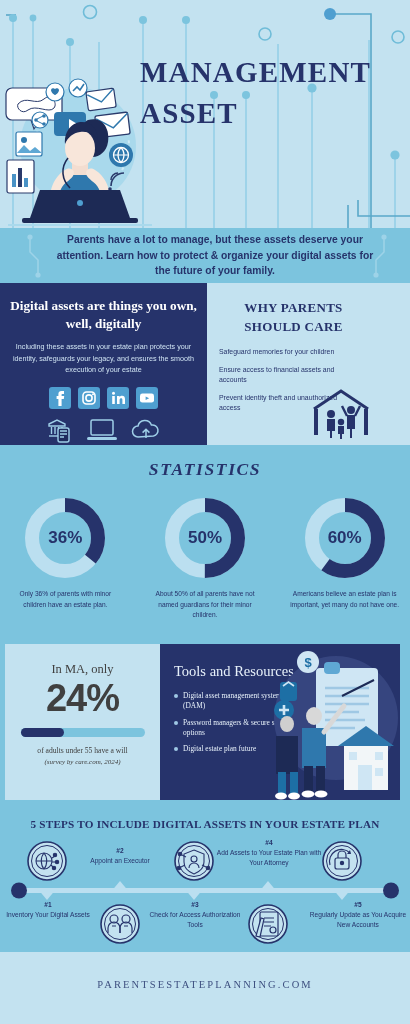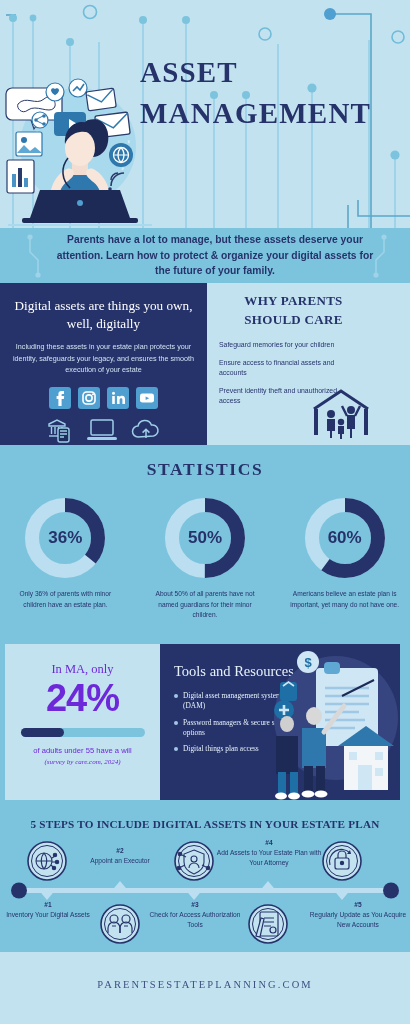--- a/index.html
+++ b/index.html
@@ -34,65 +34,65 @@
   }
   .sb-deco { position:absolute; top:6px; }
 
   
   .panels { position:relative; width:410px; height:162px; display:flex; }
   .panel-dark {
     width:207px; background:#26336b; padding:14px 10px 0; color:#ffffff;
   }
   .panel-dark h2 {
     font-family:"Liberation Serif", serif; font-size:13.2px; line-height:1.4;
-    text-align:center; font-weight:normal;
+    text-align:center; font-weight:bold;
   }
   .panel-dark p {
     margin-top:7px; font-size:7.2px; line-height:1.62; text-align:center;
     color:#cfe3f2;
   }
   .social-row { display:flex; justify-content:center; gap:7px; margin-top:11px; }
   .social-ico { width:22px; height:22px; border-radius:3px; background:#4f9fd0; position:relative; }
   .device-row { display:flex; justify-content:center; gap:13px; margin-top:8px; align-items:center; }
 
-  .panel-light { width:173px; background:#c3e2f0; padding:9px 12px 0; position:relative; }
+  .panel-light { width:173px; background:#c3e2f0; padding:16px 12px 0; position:relative; }
   .panel-light h2 {
     font-family:"Liberation Serif", serif; font-size:13px; line-height:1.45;
     text-align:center; font-weight:bold; color:#26336b; letter-spacing:.3px;
   }
   .why-list { margin-top:10px; }
   .why-list li { list-style:none; font-size:6.9px; line-height:1.45; color:#26336b; margin-bottom:8px; max-width:118px; }
   .family-ico { position:absolute; right:8px; bottom:6px; }
 
   
   .stats { width:410px; height:192px; background:#7cc4de; padding-top:14px; }
   .stats h2 {
     text-align:center; font-family:"Liberation Serif", serif; font-weight:bold;
-    color:#26336b; font-size:17.5px; letter-spacing:1.6px;
+    color:#26336b; font-size:17.5px; letter-spacing:1.6px;font-style:italic;
   }
   .donuts { display:flex; justify-content:space-around; margin-top:14px; padding:0 8px;gap:25px; }
   .donut-cell { width:120px; text-align:center; }
   .donut-wrap { position:relative; width:88px; height:88px; margin:0 auto; }
   .donut-label {
     position:absolute; inset:0; display:flex; align-items:center; justify-content:center;
     font-size:17px; font-weight:bold; color:#26336b;
   }
   .donut-cap { margin-top:7px; font-size:6.6px; line-height:1.6; color:#26336b; }
 
   
   .midrow { position:relative; width:410px; height:170px; background:#7cc4de; display:flex; }
   .ma-card {
     width:155px; margin:7px 0 7px 5px; background:#c3e2f0; padding:18px 10px 0;
-    text-align:center; color:#6d28d9;
+    text-align:center; color:#404040;
   }
   .ma-pre { font-family:"Liberation Serif", serif; font-size:12.5px; }
   .ma-big { font-size:38px; font-weight:bold; line-height:1.05; margin-top:2px; letter-spacing:-1px; }
   .ma-bar { width:124px; height:9px; border-radius:5px; background:#7cc4de; margin:9px auto 0; position:relative; }
   .ma-bar-fill { position:absolute; left:0; top:0; height:9px; border-radius:5px; background:#26336b; }
-  .ma-sub { font-family:Liberation Sans, sans-serif; font-size:7.6px; margin-top:9px; }
+  .ma-sub { font-family:Liberation Serif, serif; font-size:7.6px; margin-top:9px; }
   .ma-note { font-family:"Liberation Serif", serif; font-style:italic; font-size:7px; margin-top:3px; }
 
   .tools-card {
     position:relative; width:240px; margin:7px 5px 7px 0; background:#26336b;
     padding:17px 0 0 14px; color:#e7f1fa; overflow:hidden;
   }
   .tools-card h2 { font-family:"Liberation Serif", serif; font-size:14.5px; line-height:1.45; font-weight:normal; }
   .tools-list { margin-top:9px; }
   .tools-list li { list-style:none; display:flex; gap:5px; margin-bottom:7px; max-width:130px; }
   .bullet { width:4px; height:4px; border-radius:50%; background:#9fc8e4; margin-top:3px; flex:0 0 auto; }
@@ -230,22 +230,22 @@
       </g>
       <circle cx="106" cy="131" r="1.8" fill="#2a3a6b"></circle>
 
       <path d="M36,132 h80 l10,28 h-100 z" fill="#1d2a55"></path>
       <circle cx="76" cy="145" r="3" fill="#4f9fd0"></circle>
       <rect x="18" y="160" width="116" height="5" rx="2" fill="#1d2a55"></rect>
       <rect x="4" y="166" width="144" height="3" fill="#a9d9ec"></rect>
     </svg>
 
     <div class="hero-title">
+      <span>MANAGEMENT</span>
       <span>ASSET</span>
-      <span>MANAGEMENT</span>
     </div>
   </div>
 
   <div class="subband">
     <svg class="sb-deco" style="left:22px;" width="22" height="44">
       <path d="M8,2 L8,18 L16,26 L16,42" stroke="#9ed3e8" stroke-width="1.5" fill="none"></path>
       <circle cx="8" cy="3" r="2.6" fill="#9ed3e8"></circle>
         <circle cx="16" cy="41" r="2.6" fill="#9ed3e8"></circle>
     </svg>
     <div class="subband-text">Parents have a lot to manage, but these assets deserve your attention. Learn how to protect &amp; organize your digital assets for the future of your family.</div>
@@ -392,21 +392,21 @@
         <li>
           <i class="bullet"></i>
           <span>Digital asset management systems (DAM)</span>
         </li>
         <li>
           <i class="bullet"></i>
           <span>Password managers &amp; secure storage options</span>
         </li>
         <li>
           <i class="bullet"></i>
-          <span>Digital things plan access</span>
+          <span>Digital estate plan future</span>
         </li>
       </ul>
 
       <svg class="tools-art" width="132" height="150" viewBox="0 0 132 150">
         <ellipse cx="66" cy="68" rx="62" ry="62" fill="#36457f"></ellipse>
 
         <rect x="46" y="18" width="62" height="78" rx="4" fill="#cfe6f4"></rect>
         <rect x="54" y="12" width="16" height="12" rx="4" fill="#5fa8d4"></rect>
         <g stroke="#9fc8e4" stroke-width="2.6">
           <path d="M55,38 h44 M55,46 h44 M55,54 h44 M55,62 h34 M55,70 h40 M55,78 h30"></path>

